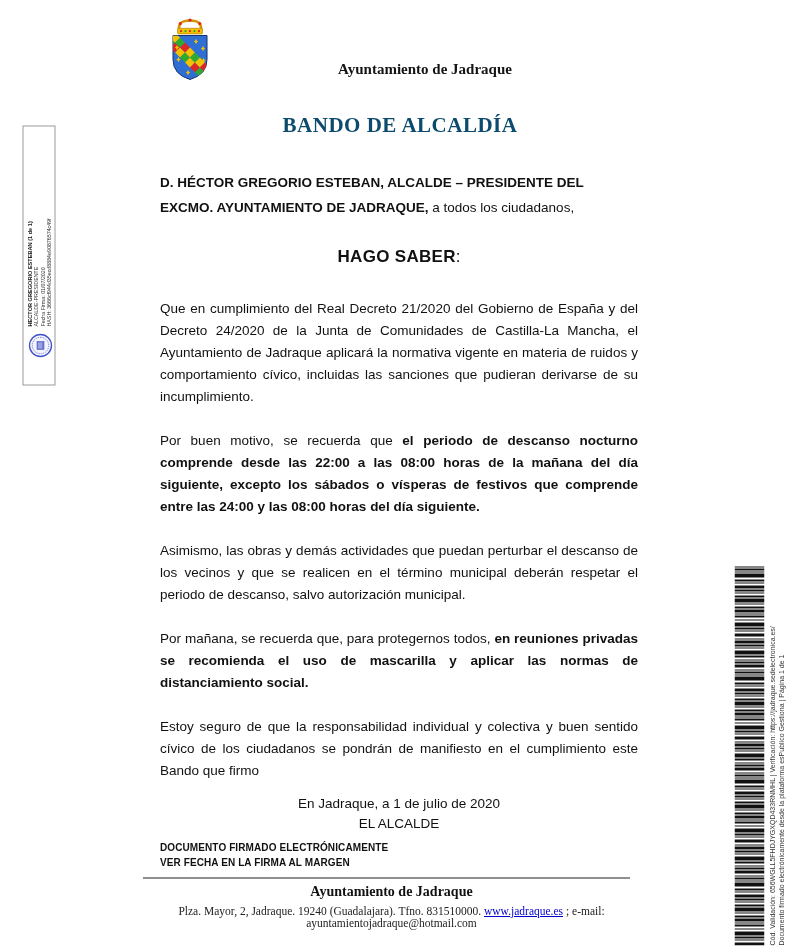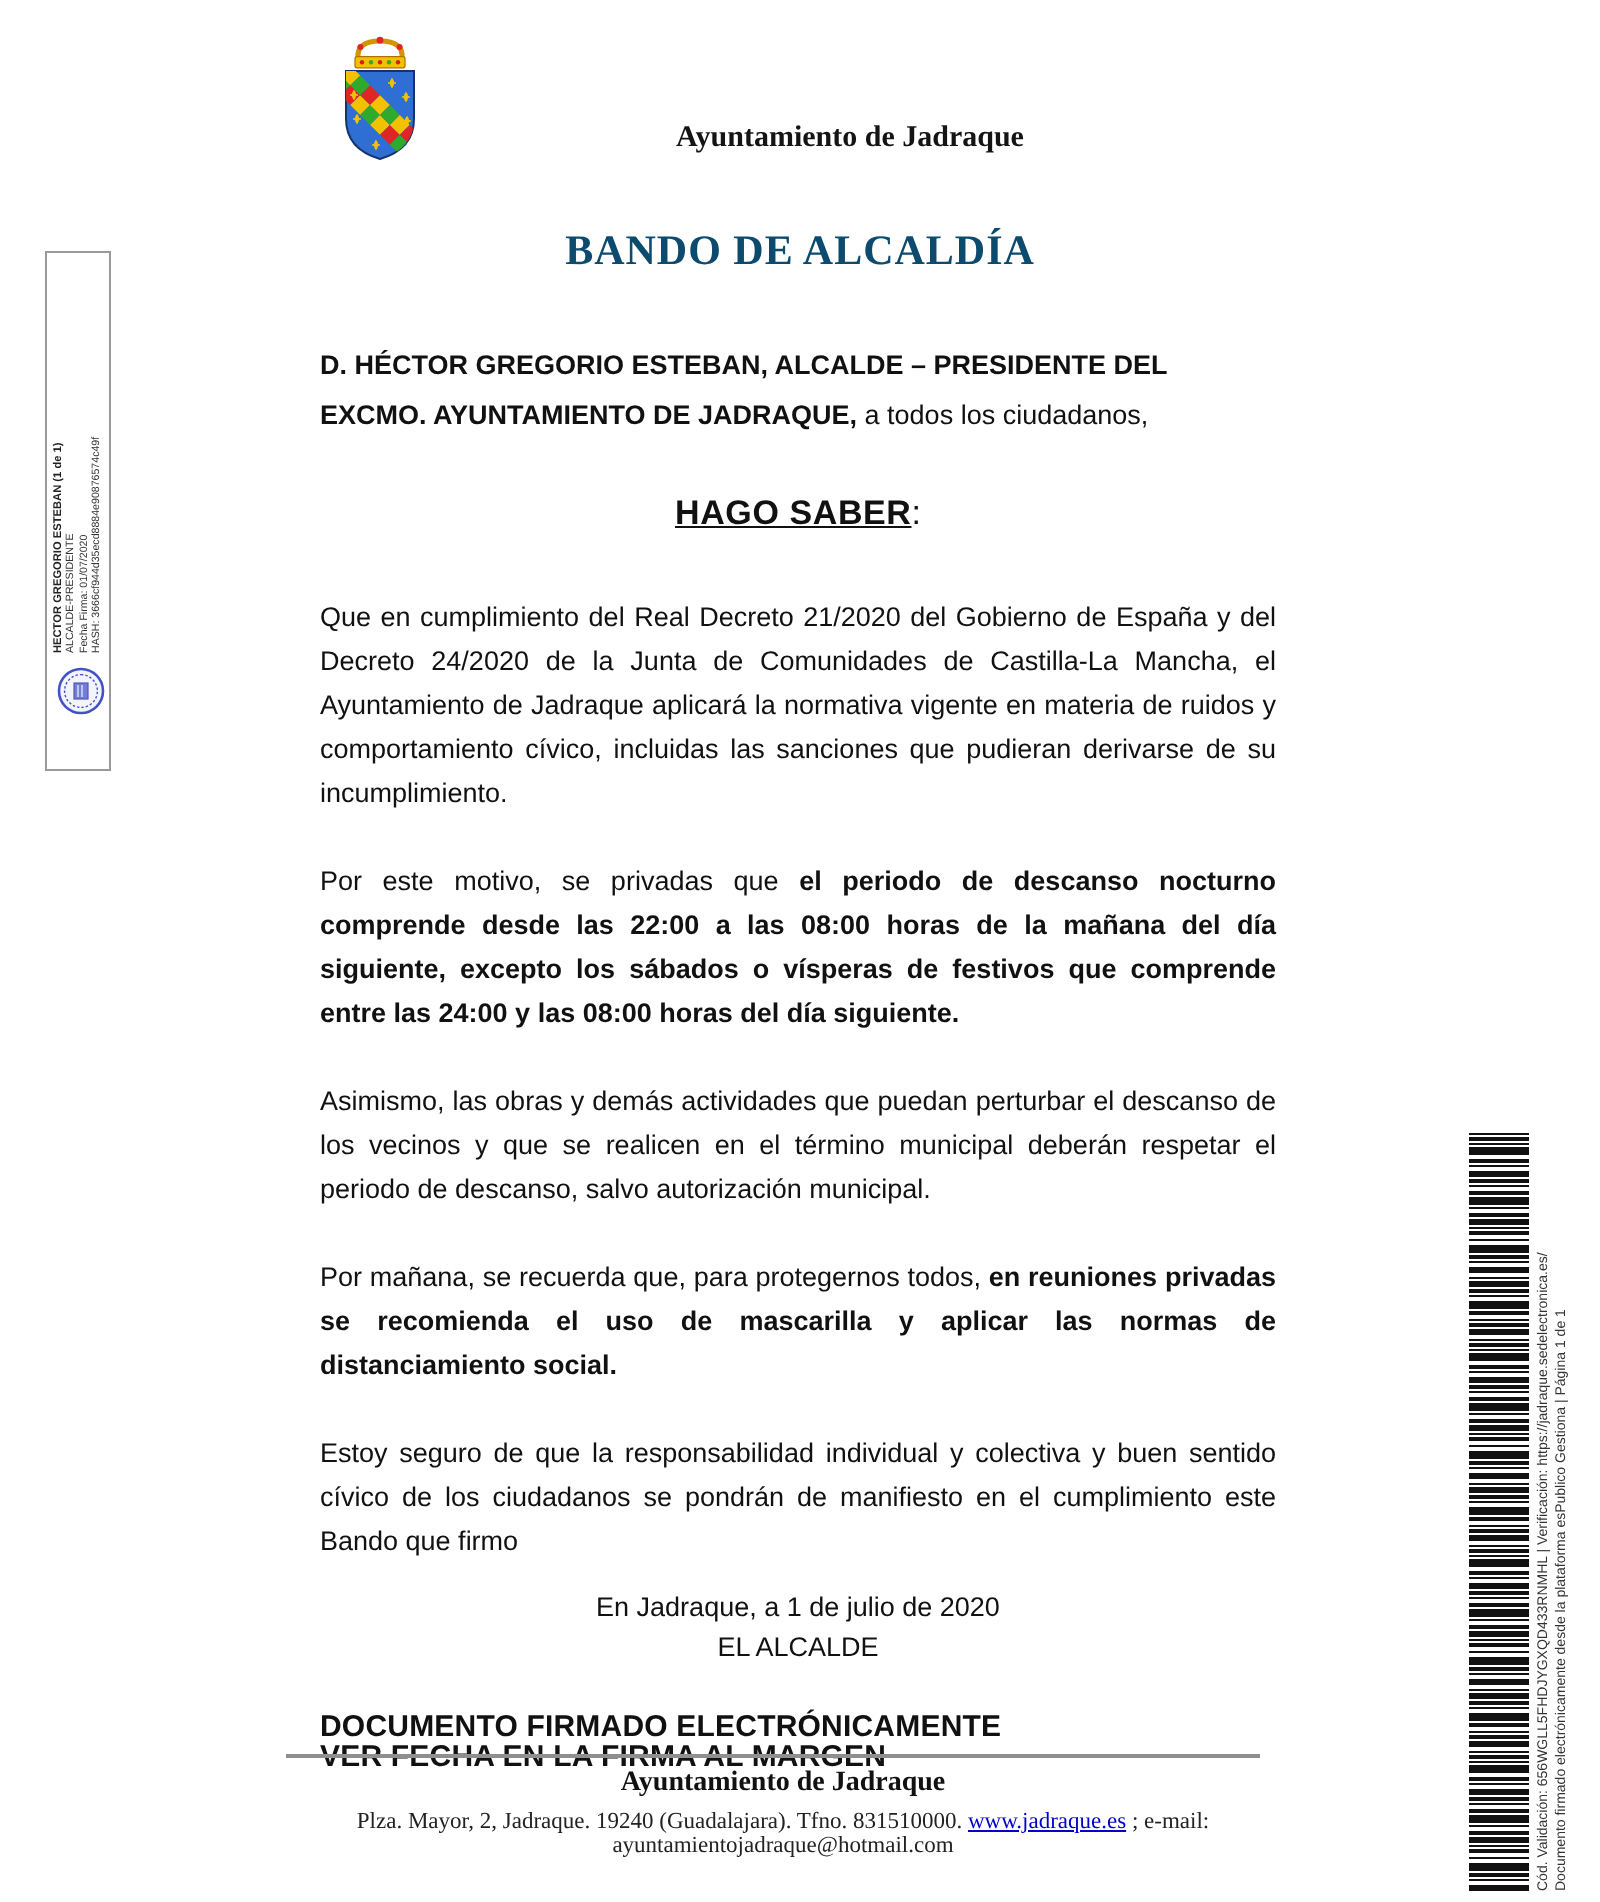--- a/index.html
+++ b/index.html
@@ -13,27 +13,27 @@
   .doc-title{position:absolute;left:160px;top:113px;width:480px;text-align:center;
              font-family:"Liberation Serif",serif;font-weight:bold;font-size:21px;
              letter-spacing:.5px;color:#0c4a6e;}
 
   
   .main{position:absolute;left:160px;top:170px;width:478px;font-size:13.5px;line-height:22px;}
   .main p{margin:0 0 22px;}
   .intro{font-size:13.5px;line-height:25px;margin:0 0 0;}
   .intro .b{font-weight:bold;}
   .hago{text-align:center;font-size:17px;line-height:26px;margin:24px 0 0 !important;}
-  .hago .b{font-weight:bold;letter-spacing:.3px;text-decoration:underline;}
+  .hago .b{font-weight:bold;letter-spacing:.3px;}
   .body{text-align:justify;margin-top:28px !important;}
   .body ~ .body{margin-top:0 !important;}
   .body b{font-weight:bold;}
   .p-last{margin-bottom:12px !important;}
   .date-block{text-align:center;line-height:20px;margin:2px 0 0 !important;}
-  .esign{font-size:15px;font-weight:bold;line-height:15px;margin-top:22px;letter-spacing:.1px;}
+  .esign{font-size:10px;font-weight:bold;line-height:15px;margin-top:6px;letter-spacing:.1px;}
 
   
   .footer-rule{position:absolute;left:143px;top:877px;width:487px;height:2px;background:#8f8f8f;}
   .footer-org{position:absolute;left:143px;top:884px;width:497px;text-align:center;
               font-family:"Liberation Serif",serif;font-weight:bold;font-size:14px;}
   .footer-addr{position:absolute;left:133px;top:905px;width:517px;text-align:center;
                font-family:"Liberation Serif",serif;font-size:11.5px;color:#222;}
   .footer-addr a{color:#0000cc;text-decoration:underline;cursor:pointer;}
 
   
@@ -268,21 +268,21 @@
       <span class="b">D. HÉCTOR GREGORIO ESTEBAN, ALCALDE – PRESIDENTE DEL EXCMO. AYUNTAMIENTO DE JADRAQUE,</span><span> a todos los ciudadanos,</span>
     </p>
     <p class="hago">
       <span class="b">HAGO SABER</span><span>:</span>
     </p>
 
     <p class="body">
       <span>Que en cumplimiento del Real Decreto 21/2020 del Gobierno de España y del Decreto 24/2020 de la Junta de Comunidades de Castilla-La Mancha, el Ayuntamiento de Jadraque aplicará la normativa vigente en materia de ruidos y comportamiento cívico, incluidas las sanciones que pudieran derivarse de su incumplimiento.</span>
     </p>
     <p class="body">
-      <span>Por este motivo, se privadas que </span><b>el periodo de descanso nocturno comprende desde las 22:00 a las 08:00 horas de la mañana del día siguiente, excepto los sábados o vísperas de festivos que comprende entre las 24:00 y las 08:00 horas del día siguiente.</b>
+      <span>Por buen motivo, se recuerda que </span><b>el periodo de descanso nocturno comprende desde las 22:00 a las 08:00 horas de la mañana del día siguiente, excepto los sábados o vísperas de festivos que comprende entre las 24:00 y las 08:00 horas del día siguiente.</b>
     </p>
     <p class="body">
       <span>Asimismo, las obras y demás actividades que puedan perturbar el descanso de los vecinos y que se realicen en el término municipal deberán respetar el periodo de descanso, salvo autorización municipal.</span>
     </p>
     <p class="body">
       <span>Por mañana, se recuerda que, para protegernos todos, </span><b>en reuniones privadas se recomienda el uso de mascarilla y aplicar las normas de distanciamiento social.</b>
     </p>
     <p class="body p-last">
       <span>Estoy seguro de que la responsabilidad individual y colectiva y buen sentido cívico de los ciudadanos se pondrán de manifiesto en el cumplimiento este Bando que firmo</span>
     </p>

